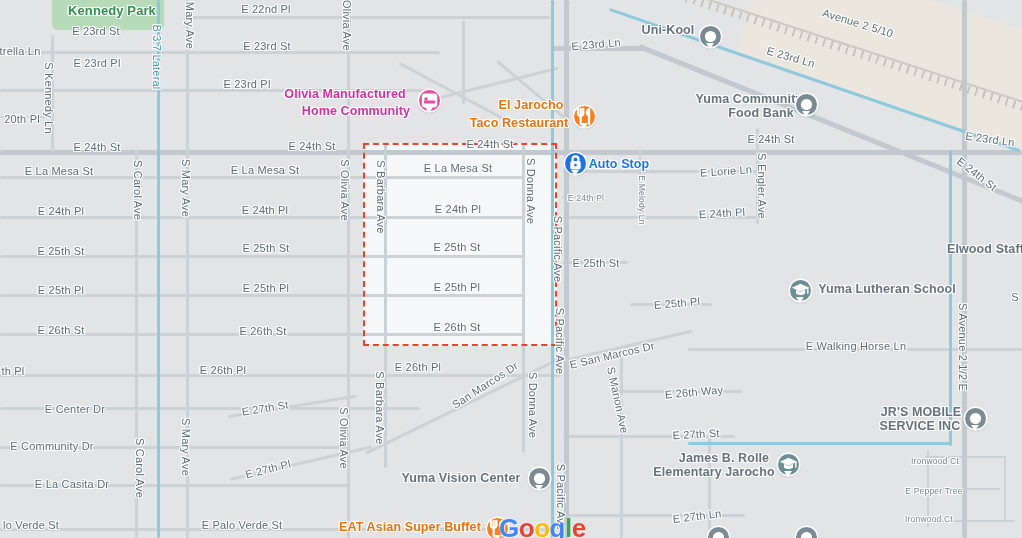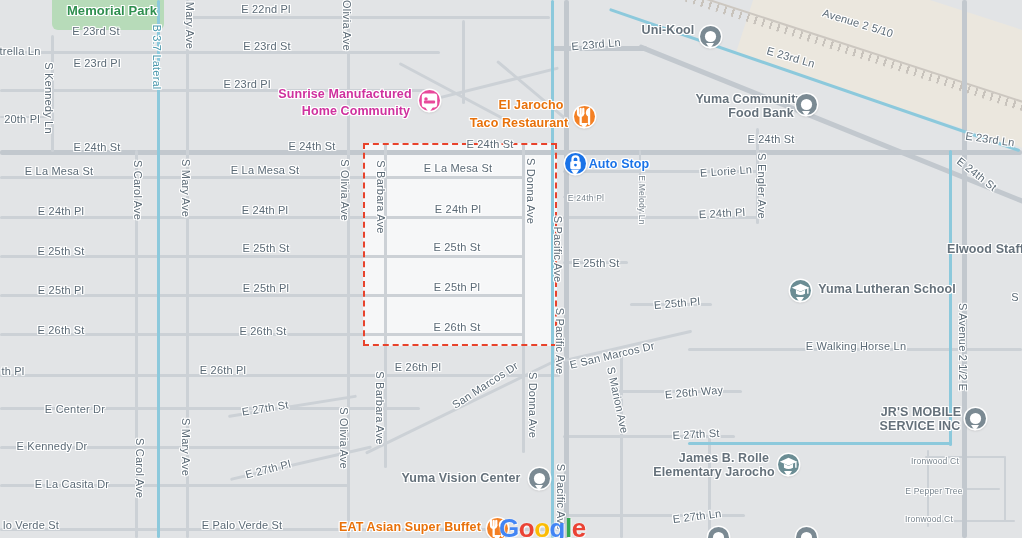--- a/index.html
+++ b/index.html
@@ -140,21 +140,21 @@
       <span class="lbl" style="left: 263px; top: 331px; transform: translate(-50%, -50%) rotate(0deg);">E 26th St</span>
       <span class="lbl" style="left: 457px; top: 327px; transform: translate(-50%, -50%) rotate(0deg);">E 26th St</span>
       <span class="lbl" style="left: 223px; top: 370px; transform: translate(-50%, -50%) rotate(0deg);">E 26th Pl</span>
       <span class="lbl" style="left: 418px; top: 367px; transform: translate(-50%, -50%) rotate(0deg);">E 26th Pl</span>
       <span class="lbl" style="left: 13px; top: 371px; transform: translate(-50%, -50%) rotate(0deg);">th Pl</span>
       <span class="lbl" style="left: 856px; top: 346px; transform: translate(-50%, -50%) rotate(0deg);">E Walking Horse Ln</span>
       <span class="lbl" style="left: 612px; top: 355px; transform: translate(-50%, -50%) rotate(-13deg);">E San Marcos Dr</span>
       <span class="lbl" style="left: 485px; top: 385px; transform: translate(-50%, -50%) rotate(-33deg);">San Marcos Dr</span>
       <span class="lbl" style="left: 694px; top: 392px; transform: translate(-50%, -50%) rotate(-5deg);">E 26th Way</span>
       <span class="lbl" style="left: 75px; top: 409px; transform: translate(-50%, -50%) rotate(0deg);">E Center Dr</span>
-      <span class="lbl" style="left: 52px; top: 446px; transform: translate(-50%, -50%) rotate(0deg);">E Kennedy Dr</span>
+      <span class="lbl" style="left: 52px; top: 446px; transform: translate(-50%, -50%) rotate(0deg);">E Community Dr</span>
       <span class="lbl" style="left: 72px; top: 484px; transform: translate(-50%, -50%) rotate(0deg);">E La Casita Dr</span>
       <span class="lbl" style="left: 265px; top: 408px; transform: translate(-50%, -50%) rotate(-9deg);">E 27th St</span>
       <span class="lbl" style="left: 696px; top: 434px; transform: translate(-50%, -50%) rotate(-3deg);">E 27th St</span>
       <span class="lbl" style="left: 268px; top: 469px; transform: translate(-50%, -50%) rotate(-14deg);">E 27th Pl</span>
       <span class="lbl" style="left: 697px; top: 516px; transform: translate(-50%, -50%) rotate(-7deg);">E 27th Ln</span>
       <span class="lbl" style="left: 31px; top: 525px; transform: translate(-50%, -50%) rotate(0deg);">lo Verde St</span>
       <span class="lbl" style="left: 242px; top: 525px; transform: translate(-50%, -50%) rotate(0deg);">E Palo Verde St</span>
       <span class="lbl sm" style="left: 935px; top: 461px; transform: translate(-50%, -50%) rotate(0deg);">Ironwood Ct</span>
       <span class="lbl sm" style="left: 910px; top: 491px; transform: translate(-50%, -50%) rotate(0deg); margin-left: 24px;">E Pepper Tree</span>
       <span class="lbl sm" style="left: 929px; top: 519px; transform: translate(-50%, -50%) rotate(0deg);">Ironwood Ct</span>
@@ -175,22 +175,22 @@
       <span class="lbl" style="left: 558px; top: 249px; transform: translate(-50%, -50%) rotate(90deg);">S Pacific Ave</span>
       <span class="lbl" style="left: 560px; top: 341px; transform: translate(-50%, -50%) rotate(90deg);">S Pacific Ave</span>
       <span class="lbl" style="left: 561px; top: 497px; transform: translate(-50%, -50%) rotate(90deg);">S Pacific Ave</span>
       <span class="lbl" style="left: 762px; top: 186px; transform: translate(-50%, -50%) rotate(90deg);">S Engler Ave</span>
       <span class="lbl sm" style="left: 642px; top: 200px; transform: translate(-50%, -50%) rotate(90deg);">E Melody Ln</span>
       <span class="lbl" style="left: 618px; top: 400px; transform: translate(-50%, -50%) rotate(78deg);">S Marion Ave</span>
       <span class="lbl" style="left: 963px; top: 347px; transform: translate(-50%, -50%) rotate(90deg);">S Avenue 2 1/2 E</span>
       <span class="lbl canal-name" style="left: 157px; top: 57px; transform: translate(-50%, -50%) rotate(90deg);">B 3.7 Lateral</span>
     </div>
   <div id="pois" class="layer">
-      <span class="poi-line poi-green" style="left: 112px; top: 10px; transform: translate(-50%, -50%);">Memorial Park</span>
-      <span class="poi-line poi-pink" style="left: 345px; top: 94px; transform: translate(-50%, -50%);">Sunrise Manufactured</span>
+      <span class="poi-line poi-green" style="left: 112px; top: 10px; transform: translate(-50%, -50%);">Kennedy Park</span>
+      <span class="poi-line poi-pink" style="left: 345px; top: 94px; transform: translate(-50%, -50%);">Olivia Manufactured</span>
       <span class="poi-line poi-pink" style="left: 356px; top: 111px; transform: translate(-50%, -50%);">Home Community</span>
       <div class="pin" style="left: 418.5px; top: 89.5px; background: rgb(232, 73, 155);">
         <svg viewBox="-6 -6 12 12" width="21" height="21">
           <rect x="-4.4" y="-4" width="8.8" height="8" rx="1.4" fill="#fff"></rect>
     <circle cx="-2" cy="-0.8" r="1" fill="#e8499b"></circle>
     <rect x="-3.2" y="0" width="6.4" height="1.7" rx="0.5" fill="#e8499b"></rect>
         </svg>
       </div>
       <span class="poi-line poi-orange" style="left: 531px; top: 105px; transform: translate(-50%, -50%);">El Jarocho</span>
       <span class="poi-line poi-orange" style="left: 519px; top: 123px; transform: translate(-50%, -50%);">Taco Restaurant</span>

